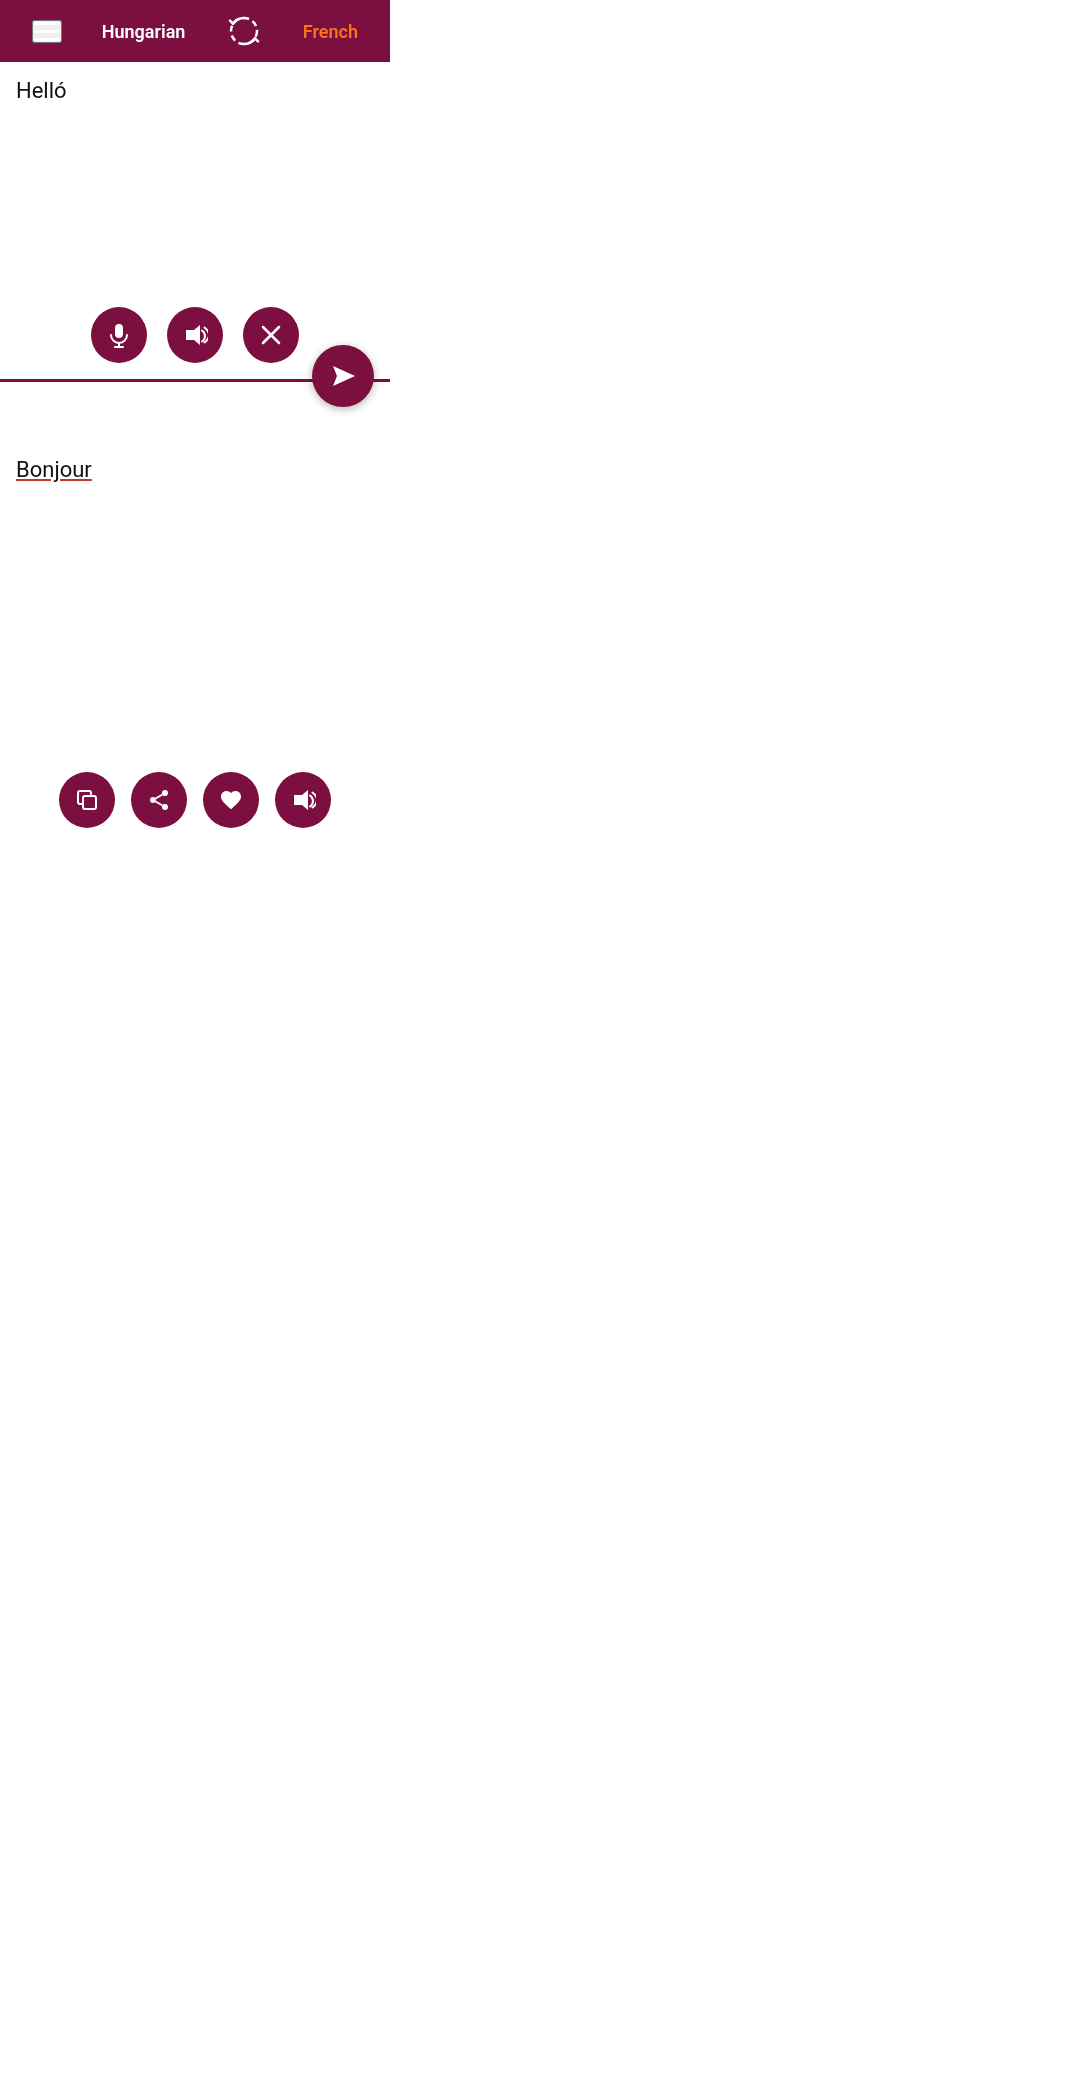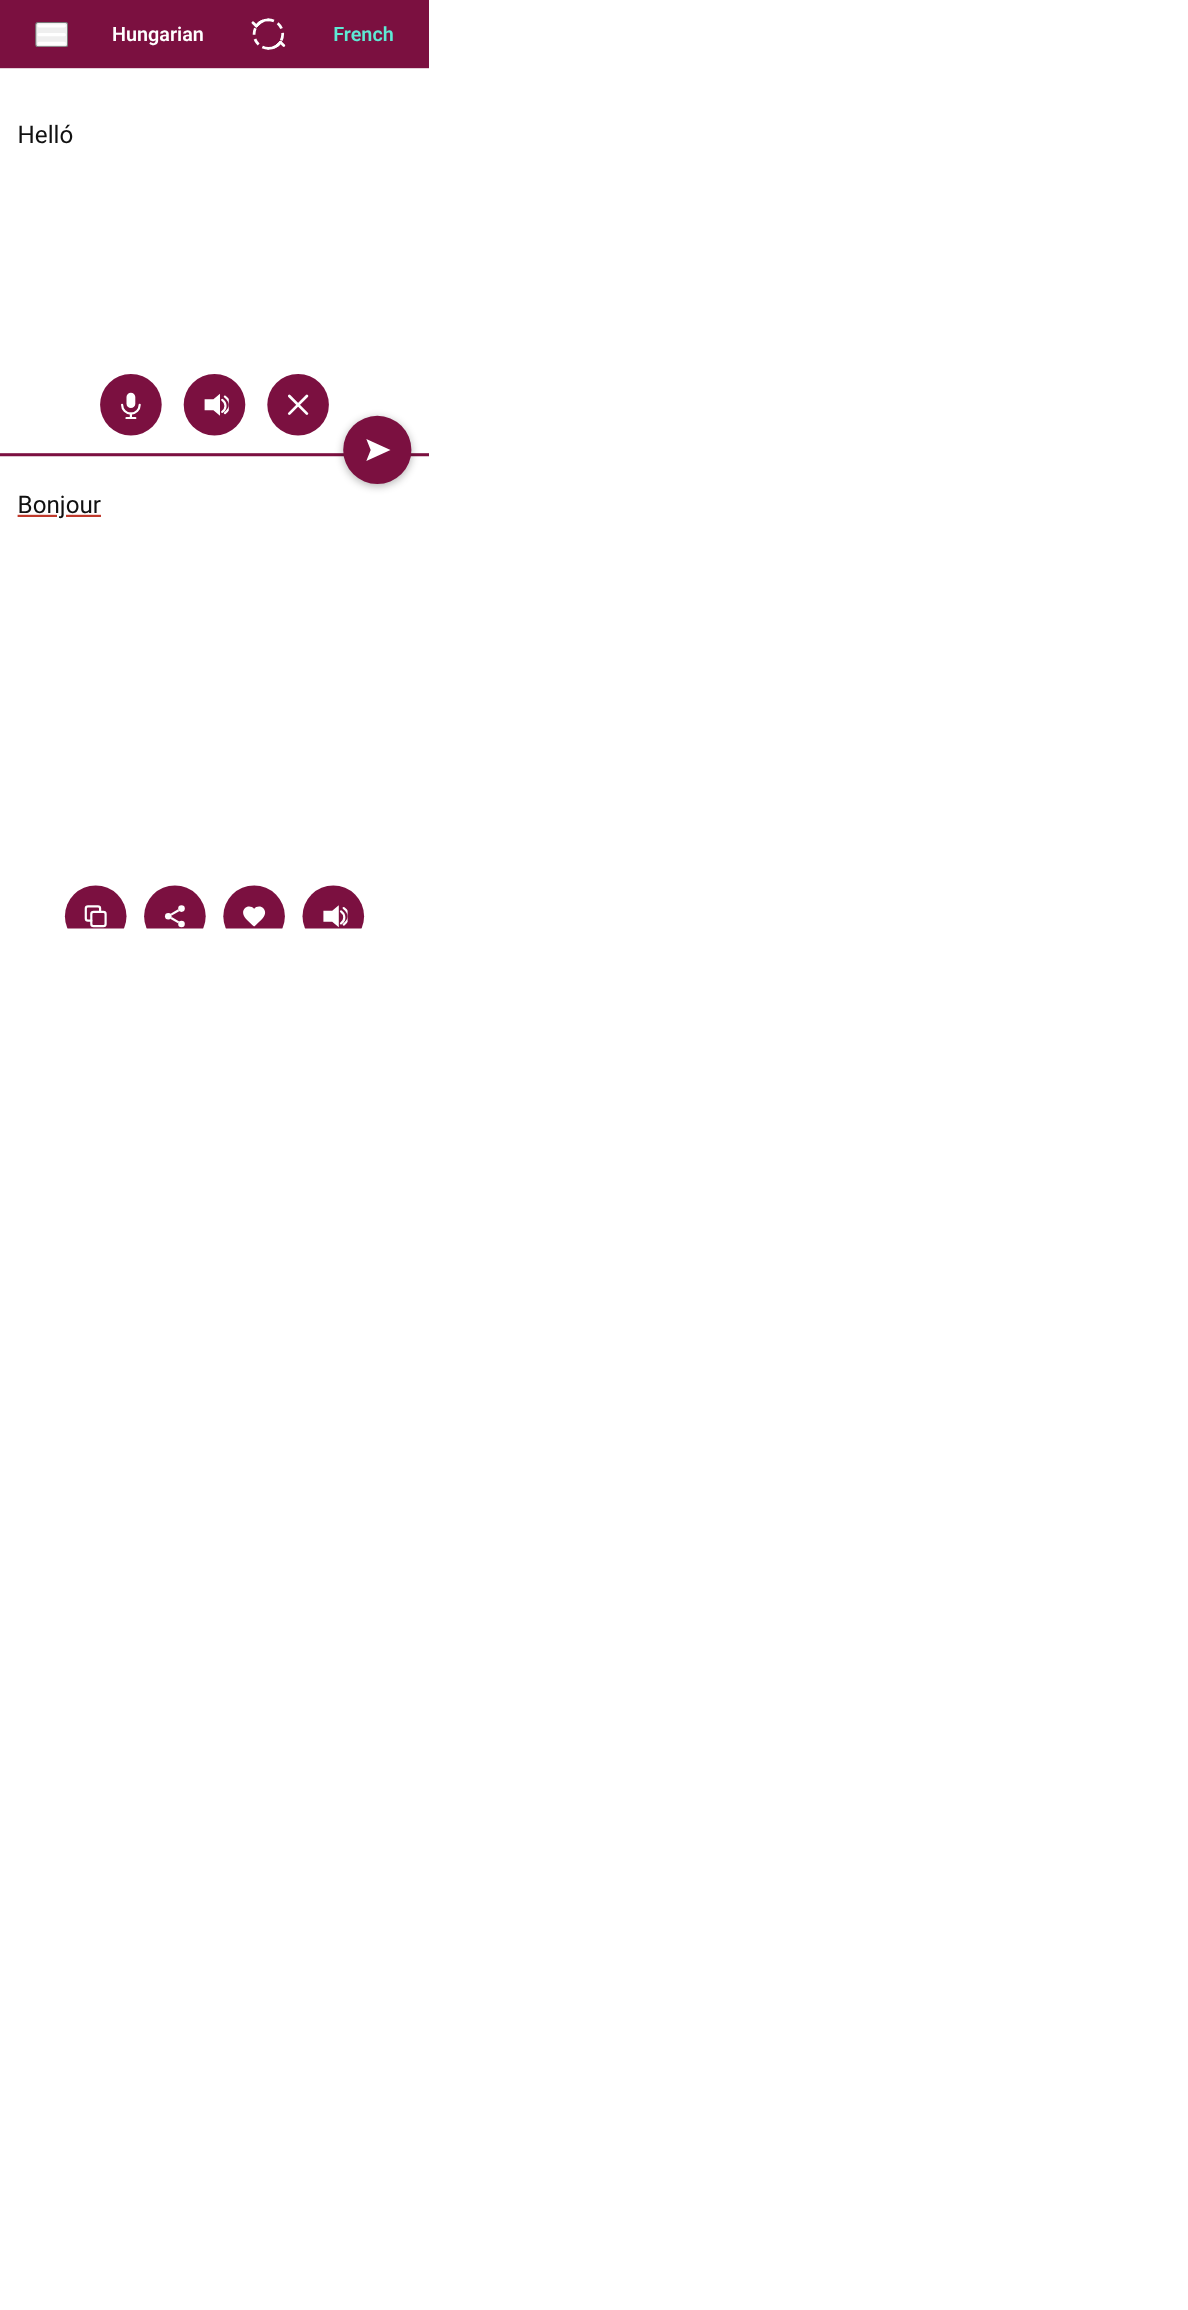--- a/index.html
+++ b/index.html
@@ -51,38 +51,37 @@
       font-weight: 600;
     }
 
     .header-swap-icon {
       width: 38px;
       height: 38px;
       color: #fff;
     }
 
     .header-lang-to {
-      color: #5eead4;
+      color: #f97316;
       font-size: 18px;
       font-weight: 600;
     }
 
     
     .source-panel {
       background: #fff;
       position: relative;
       height: 320px;
       border-bottom: 3px solid #7B1040;
     }
 
     .source-text {
       padding: 16px 16px 0 16px;
       font-size: 22px;
       color: #111;
-      margin-top: 33px;
     }
 
     .source-controls {
       position: absolute;
       bottom: 16px;
       left: 50%;
       transform: translateX(-50%);
       display: flex;
       gap: 20px;
       align-items: center;
@@ -128,20 +127,21 @@
       height: calc(844px - 62px - 320px);
       overflow: hidden;
     }
 
     .target-text {
       padding: 32px 16px 0 16px;
       font-size: 22px;
       color: #111;
       text-decoration: underline;
       text-decoration-color: #c0392b;
+      margin-top: 43px;
     }
 
     .target-controls {
       position: absolute;
       bottom: 16px;
       left: 50%;
       transform: translateX(-50%);
       display: flex;
       gap: 16px;
       align-items: center;

